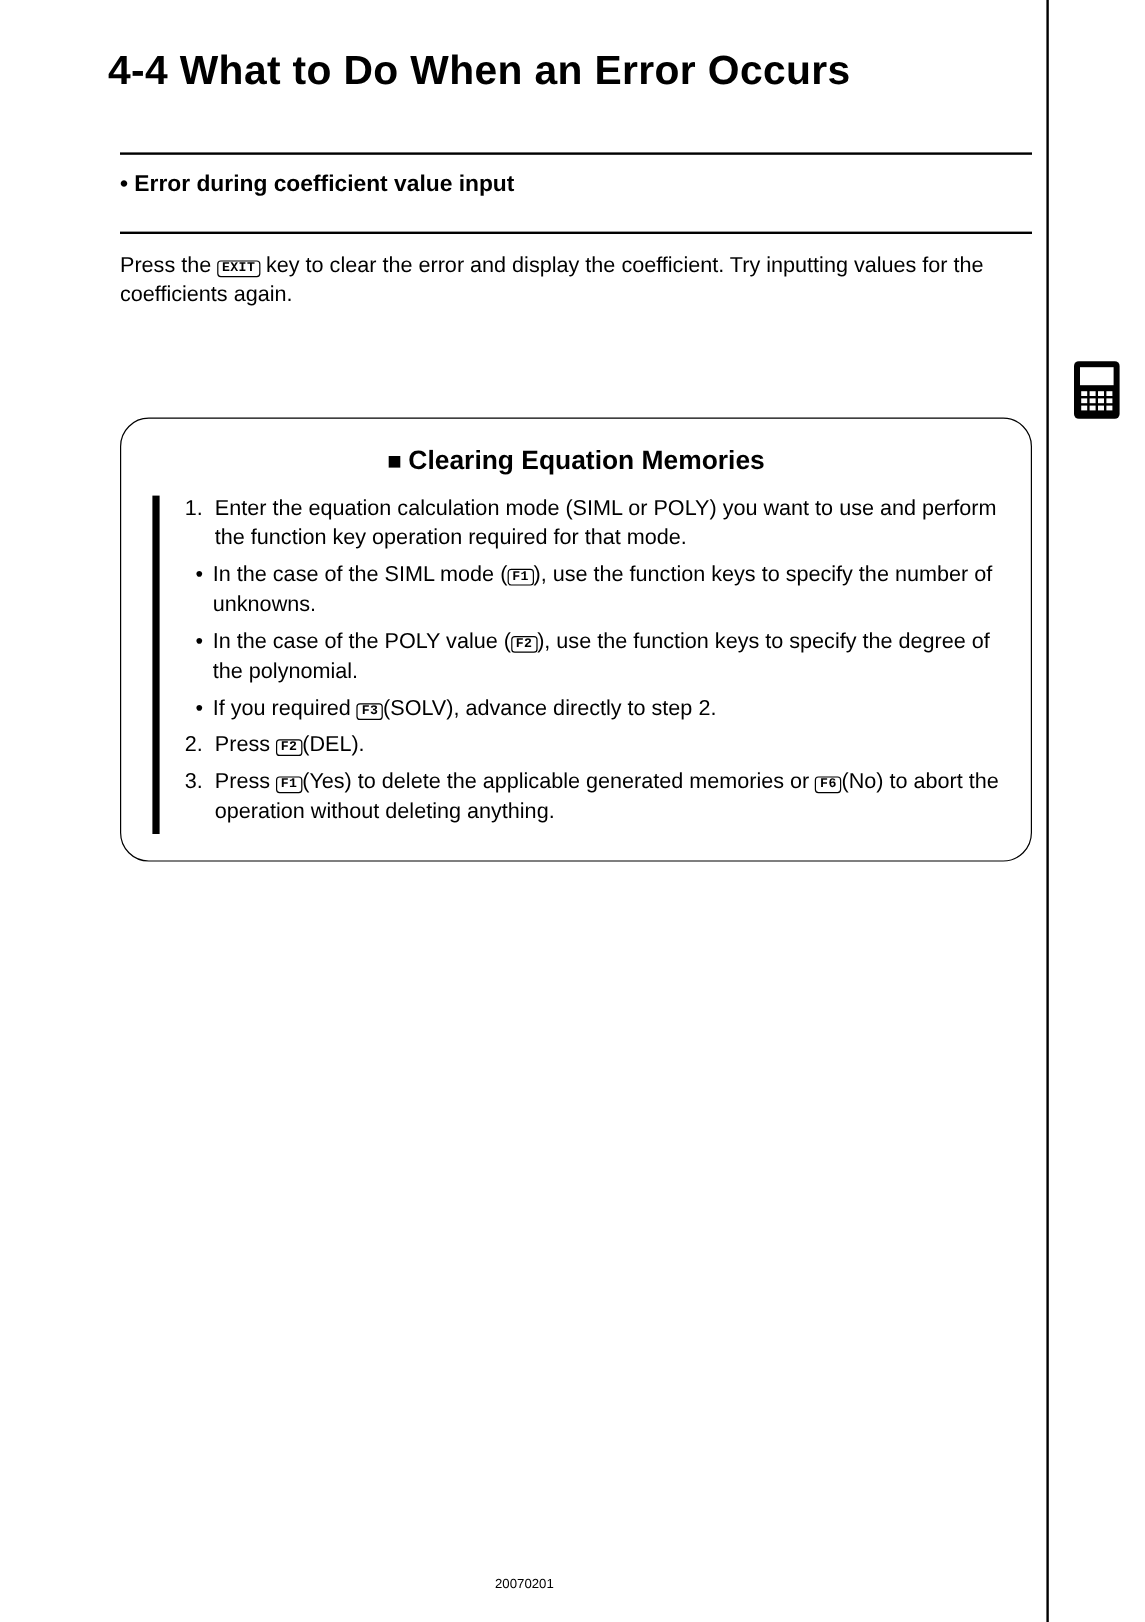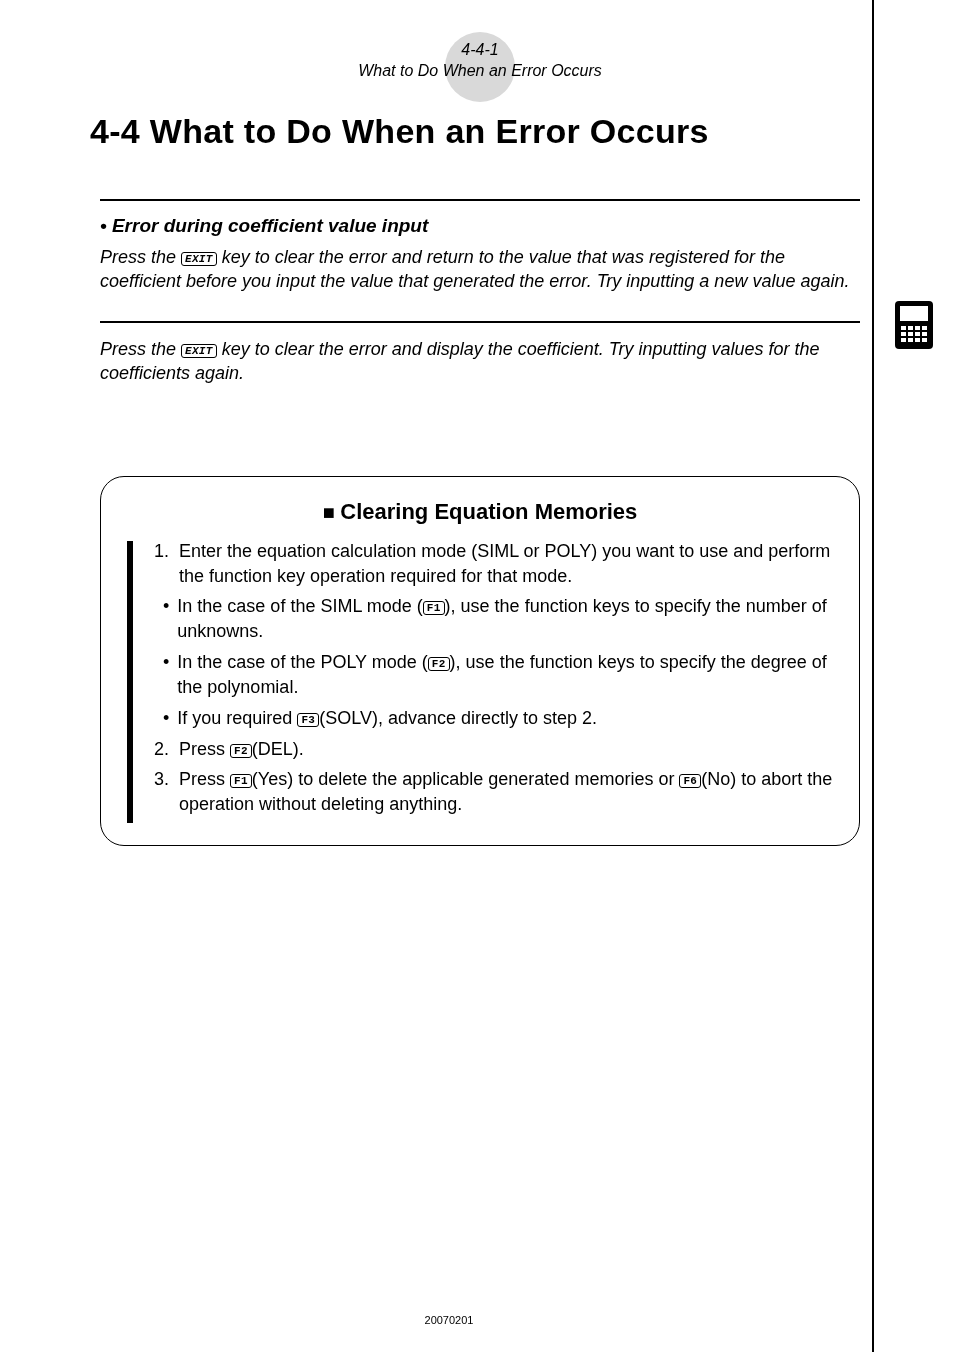--- a/index.html
+++ b/index.html
@@ -48,21 +48,20 @@
   }
   .main-title {
     font-size: 34px;
     font-weight: bold;
     margin-bottom: 48px;
     letter-spacing: 0.3px;
     margin-left: -10px;
   }
   .section {
     margin-bottom: 28px;
-    font-style: italic;
   }
   .thick-rule {
     border-top: 2px solid #000;
     margin-bottom: 14px;
   }
   .bullet-head {
     font-size: 19px;
     font-weight: bold;
     margin-bottom: 8px;
   }
@@ -140,48 +139,40 @@
   .sub-list .dot { flex-shrink: 0; }
   .calc-icon {
     position: absolute;
     right: 20px;
     top: 300px;
   }
   .calc-icon svg { display: block; }
   .footer-num {
     position: absolute;
     bottom: 26px;
-    left: 12px;
+    left: 0;
     width: 874px;
     text-align: center;
     font-size: 11px;
   }
 </style>
 </head>
 <body>
 
 <div class="page">
   <div class="right-border"></div>
 
   <div class="content">
 
-    <div class="header-tab">
-      <div class="header-circle"></div>
-      <div class="page-num">4-4-1</div>
-      <div class="subtitle">What to Do When an Error Occurs</div>
-    </div>
 
     <h1 class="main-title">4-4  What to Do When an Error Occurs</h1>
 
     <div class="section">
       <div class="thick-rule"></div>
       <div class="bullet-head">Error during coefficient value input</div>
-      <p class="body-text">
-        <span>Press the </span><span class="key">EXIT</span><span> key to clear the error and return to the value that was registered for the coefficient before you input the value that generated the error. Try inputting a new value again.</span>
-      </p>
     </div>
 
     <div class="section">
       <div class="thick-rule"></div>
       <p class="body-text">
         <span>Press the </span><span class="key">EXIT</span><span> key to clear the error and display the coefficient. Try inputting values for the coefficients again.</span>
       </p>
     </div>
 
     <div class="box">
@@ -197,21 +188,21 @@
             <ul class="sub-list">
               <li>
                 <span class="dot">•</span>
                 <span>
                   <span>In the case of the SIML mode (</span><span class="key">F1</span><span>), use the function keys to specify the number of unknowns.</span>
                 </span>
               </li>
               <li>
                 <span class="dot">•</span>
                 <span>
-                  <span>In the case of the POLY mode (</span><span class="key">F2</span><span>), use the function keys to specify the degree of the polynomial.</span>
+                  <span>In the case of the POLY value (</span><span class="key">F2</span><span>), use the function keys to specify the degree of the polynomial.</span>
                 </span>
               </li>
               <li>
                 <span class="dot">•</span>
                 <span>
                   <span>If you required </span><span class="key">F3</span><span>(SOLV), advance directly to step 2.</span>
                 </span>
               </li>
             </ul>
           </li>

